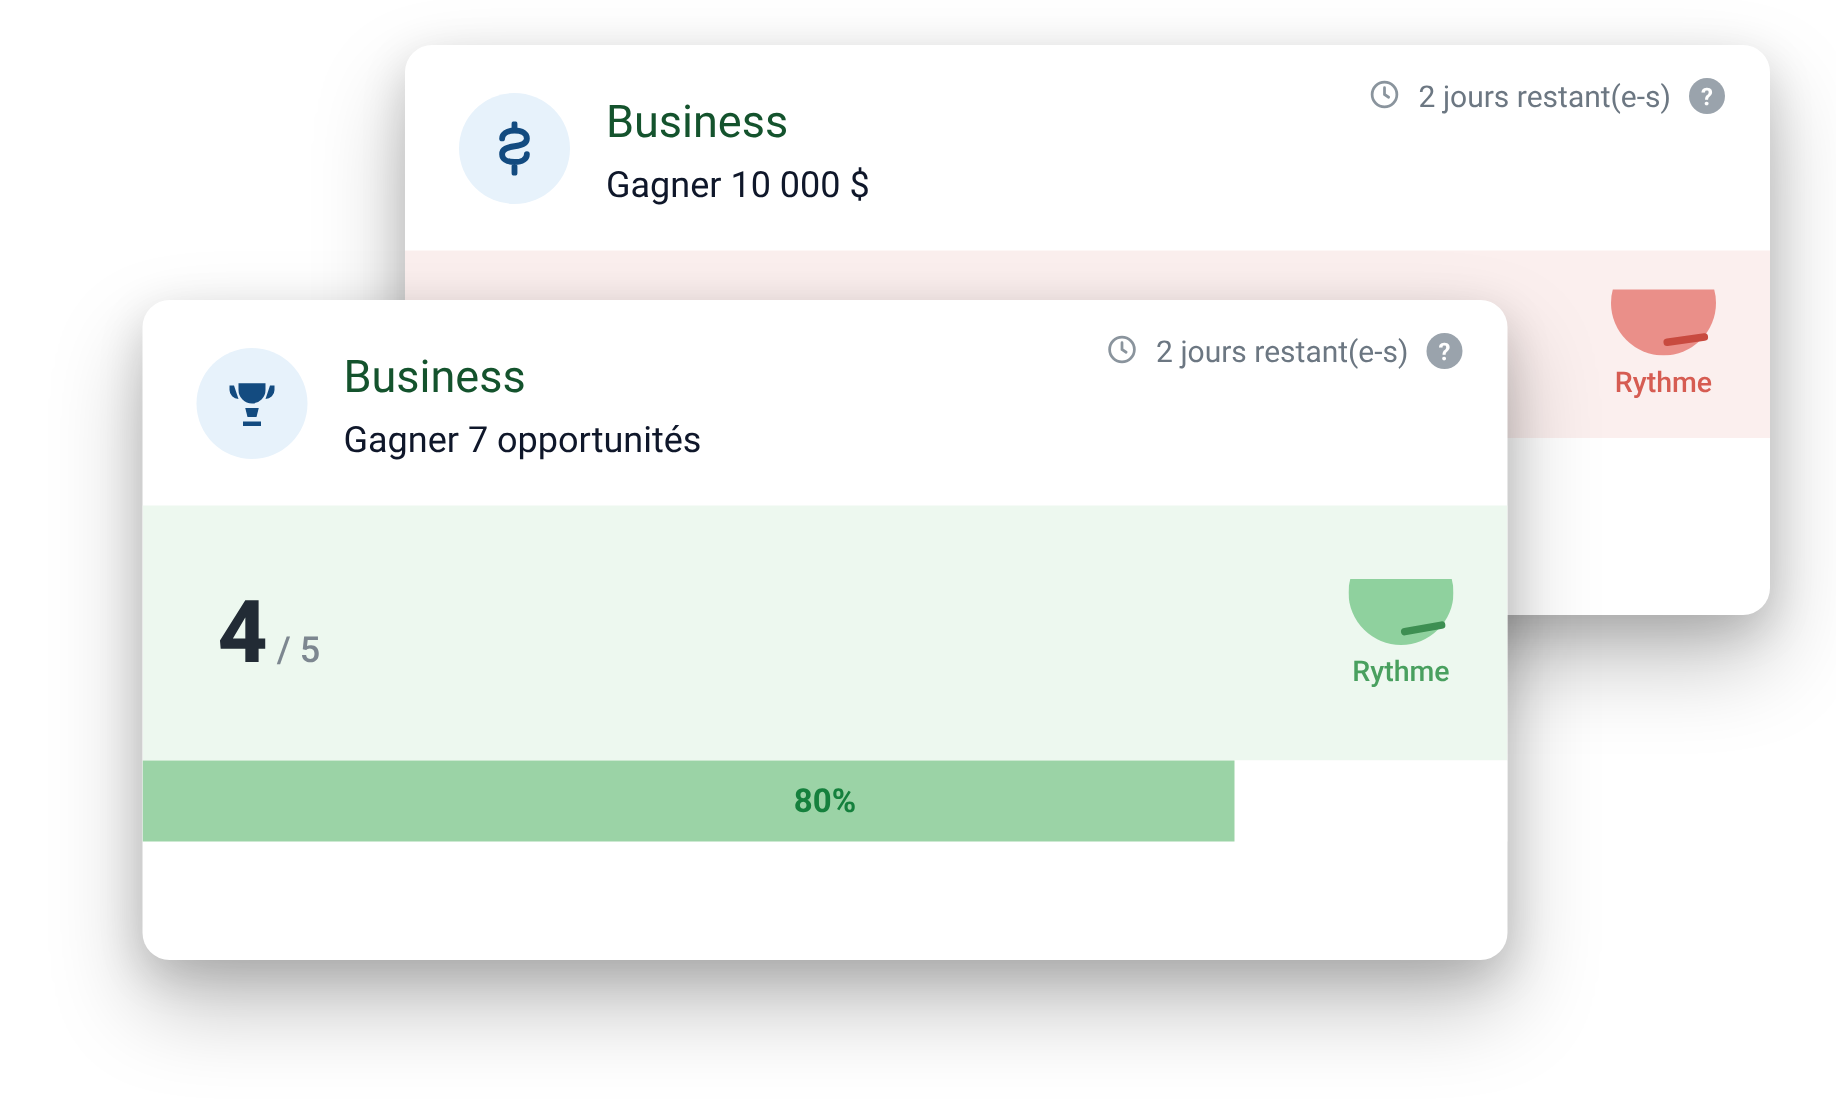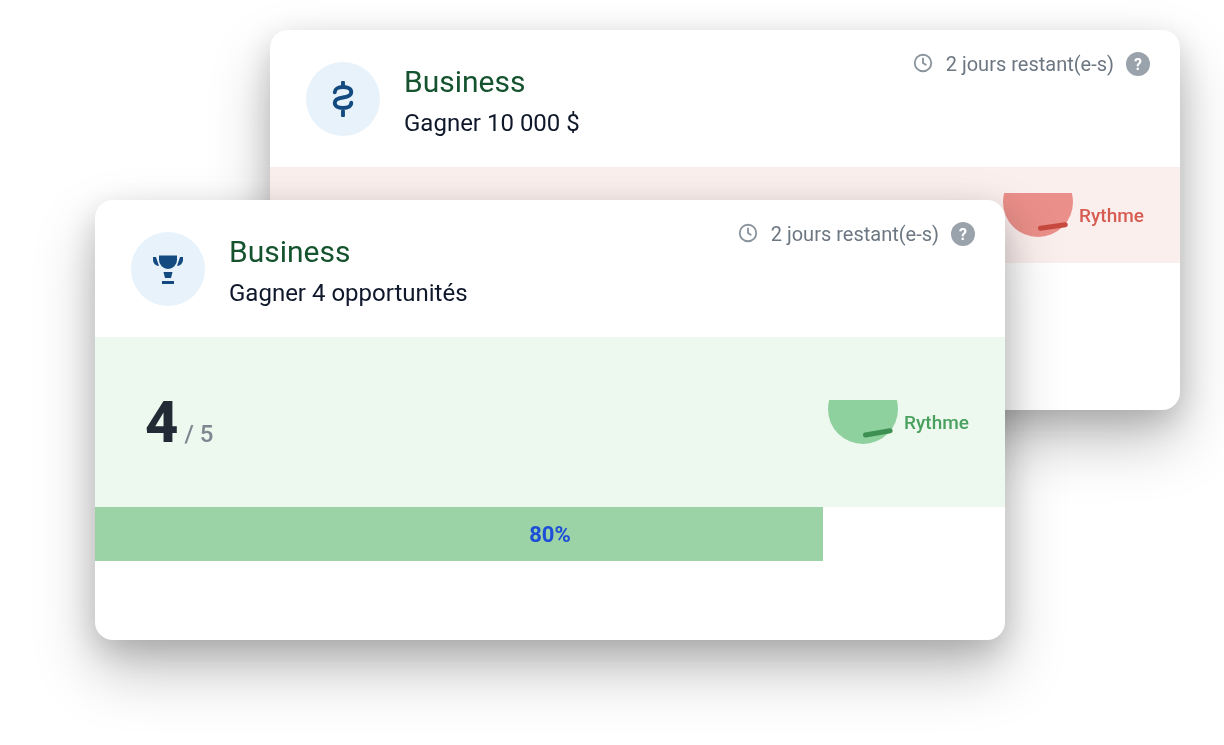--- a/index.html
+++ b/index.html
@@ -111,20 +111,21 @@
     line-height: 1;
   }
   .metric-sub {
     font-size: 24px;
     font-weight: 500;
     color: #7d8790;
   }
 
   .gauge-wrap {
     display: flex;
+    flex-direction: column;
     align-items: center;
     gap: 6px;
   }
   .gauge {
     width: 70px;
     height: 44px;
     position: relative;
     overflow: hidden;
   }
   .gauge-semi {
@@ -159,21 +160,21 @@
     background: #9bd3a6;
   }
   .progress-text {
     position: absolute;
     left: 0; top: 0; right: 0; bottom: 0;
     display: flex;
     align-items: center;
     justify-content: center;
     font-size: 22px;
     font-weight: 700;
-    color: #1d4ed8;
+    color: #15803d;
   }
 </style>
 </head>
 <body>
 
 <div class="card card-back">
   <div class="top-right">
     <svg class="clock-icon" viewBox="0 0 24 24">
       <circle cx="12" cy="12" r="9" fill="none" stroke="#8a949d" stroke-width="2"></circle>
       <path d="M12 7v5l3 2" fill="none" stroke="#8a949d" stroke-width="2" stroke-linecap="round"></path>
@@ -213,21 +214,21 @@
     <span class="help-icon">?</span>
   </div>
   <div class="card-header">
     <div class="icon-circle">
       <svg viewBox="0 0 24 24">
           <path d="M6 3h12v3a6 6 0 0 1-12 0V3zm-2 1H2v2a4 4 0 0 0 4 4M20 4h2v2a4 4 0 0 1-4 4M9 14h6l-1 4h-4l-1-4zm-1 6h8v2H8v-2z" fill="#134b80"></path>
         </svg>
     </div>
     <div class="titles">
       <div class="card-title">Business</div>
-      <div class="card-subtitle">Gagner 4 opportunités</div>
+      <div class="card-subtitle">Gagner 7 opportunités</div>
     </div>
   </div>
   <div class="body-green">
     <div class="metric">
       <span class="metric-main">4</span>
       <span class="metric-sub">/ 5</span>
     </div>
     <div class="gauge-wrap">
       <div class="gauge">
         <div class="gauge-semi gauge-green"></div>

